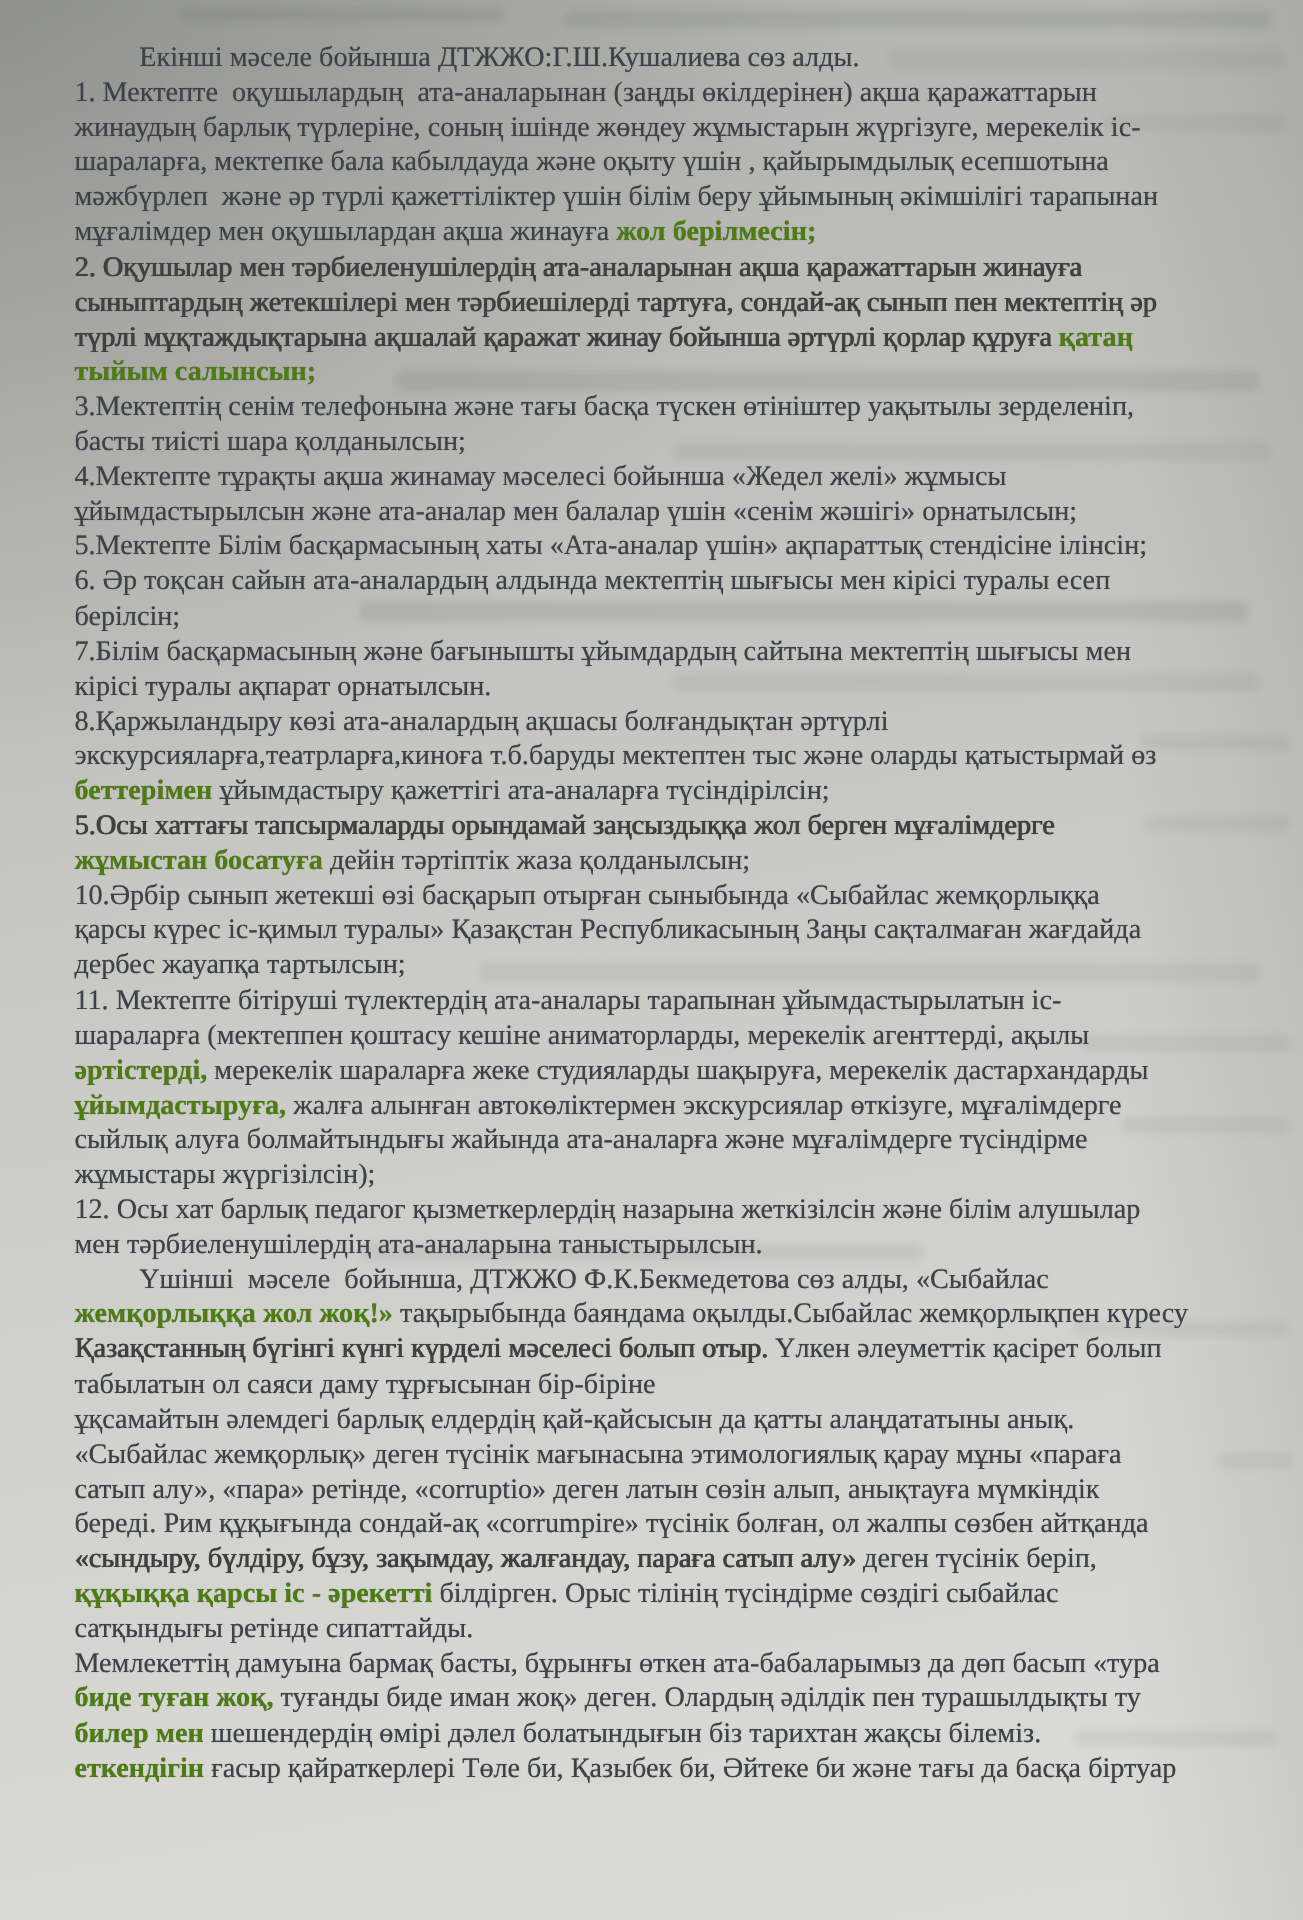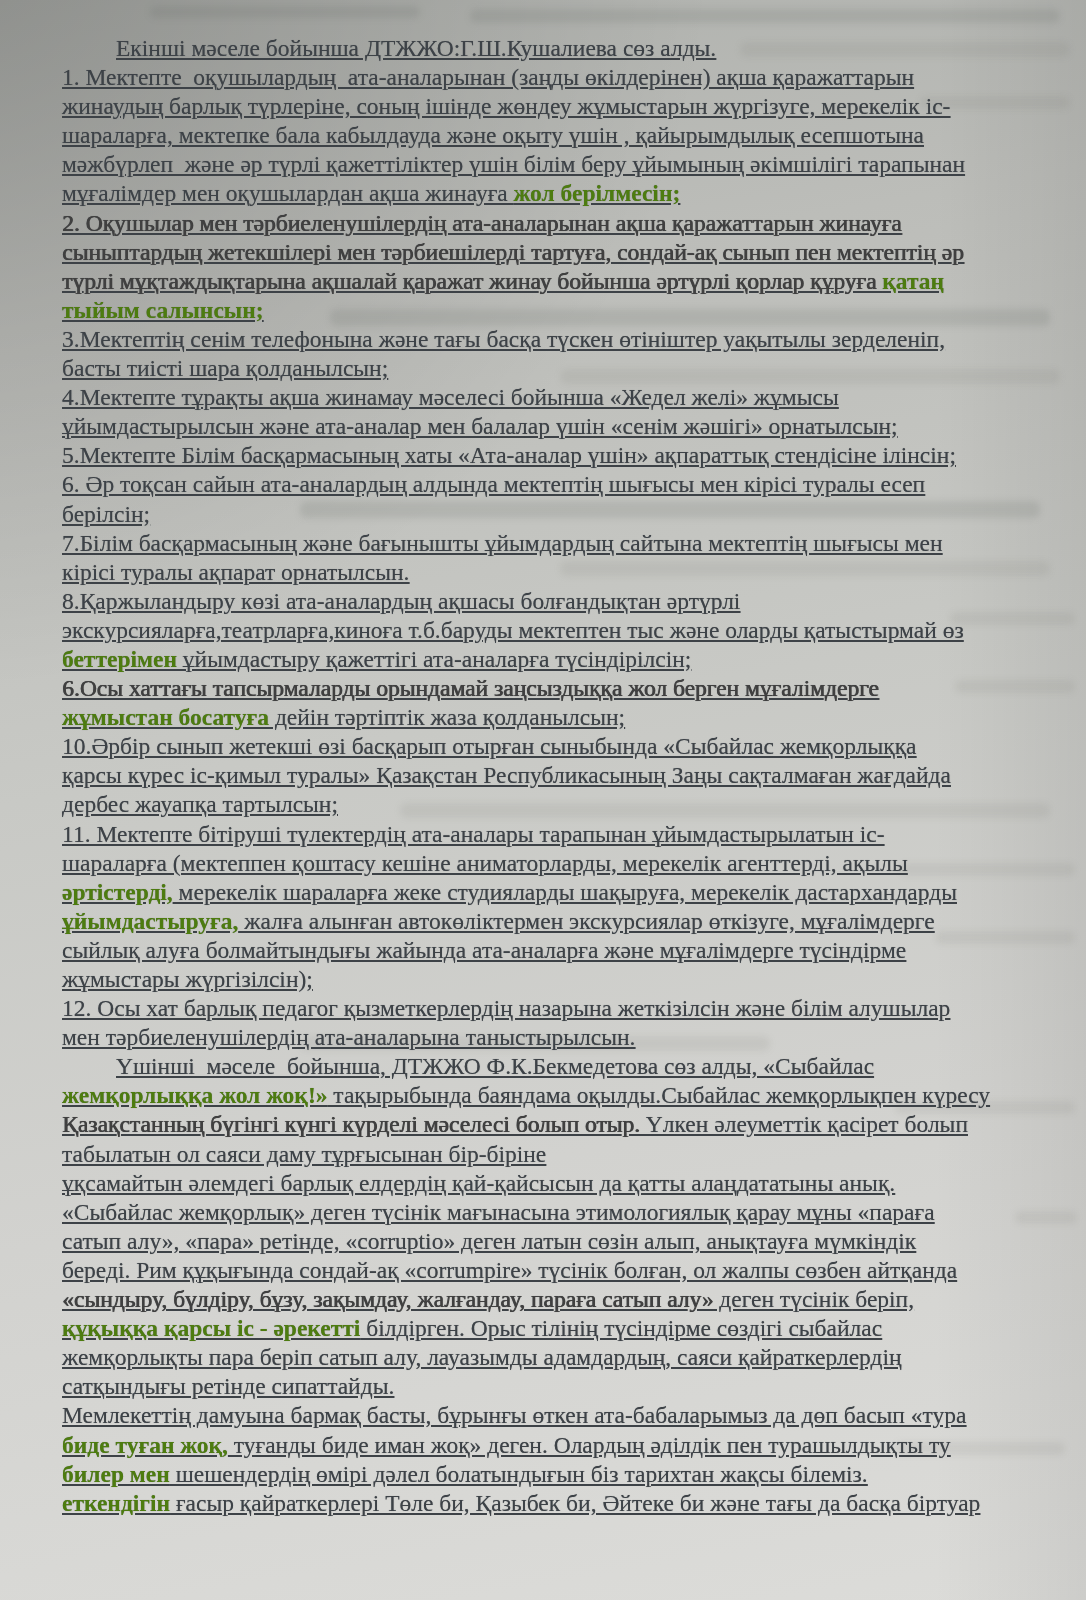--- a/index.html
+++ b/index.html
@@ -18,21 +18,21 @@
       linear-gradient(170deg, #aeb0ac 0%, #bcbdb9 20%, #c8c9c5 45%, #d2d2cf 70%, #dcdcd9 100%);
   }
   .doc {
     position: absolute;
     left: 62px; top: 34px; width: 952px;
     font-size: 23.5px;
     line-height: 29.1px;
     color: #3d4247;
     text-shadow: 0 0 0.7px rgba(62,68,74,0.65);
   }
-  .line { white-space: pre; text-decoration: underline; }
+  .line { white-space: pre; }
   .line.indent { padding-left: 54px; }
   .seg-b { font-weight: bold; color: #4d7c0f; }
   .seg-s { text-shadow: 0.7px 0 0 currentColor, 0 0 0.7px rgba(62,68,74,0.65); color: #404040; }
   
   .ghost {
     position: absolute;
     background: rgba(103,108,102,0.17);
     filter: blur(3px);
     border-radius: 7px;
     pointer-events: none;
@@ -78,21 +78,21 @@
     <div class="line"><span class="seg-n">4.Мектепте тұрақты ақша жинамау мәселесі бойынша «Жедел желі» жұмысы</span></div>
     <div class="line"><span class="seg-n">ұйымдастырылсын және ата-аналар мен балалар үшін «сенім жәшігі» орнатылсын;</span></div>
     <div class="line"><span class="seg-n">5.Мектепте Білім басқармасының хаты «Ата-аналар үшін» ақпараттық стендісіне ілінсін;</span></div>
     <div class="line"><span class="seg-n">6. Әр тоқсан сайын ата-аналардың алдында мектептің шығысы мен кірісі туралы есеп</span></div>
     <div class="line"><span class="seg-n">берілсін;</span></div>
     <div class="line"><span class="seg-n">7.Білім басқармасының және бағынышты ұйымдардың сайтына мектептің шығысы мен</span></div>
     <div class="line"><span class="seg-n">кірісі туралы ақпарат орнатылсын.</span></div>
     <div class="line"><span class="seg-n">8.Қаржыландыру көзі ата-аналардың ақшасы болғандықтан әртүрлі</span></div>
     <div class="line"><span class="seg-n">экскурсияларға,театрларға,киноға т.б.баруды мектептен тыс және оларды қатыстырмай өз</span></div>
     <div class="line"><span class="seg-b">беттерімен</span><span class="seg-n"> ұйымдастыру қажеттігі ата-аналарға түсіндірілсін;</span></div>
-    <div class="line"><span class="seg-s">6.Осы хаттағы тапсырмаларды орындамай заңсыздыққа жол берген мұғалімдерге</span></div>
+    <div class="line"><span class="seg-s">5.Осы хаттағы тапсырмаларды орындамай заңсыздыққа жол берген мұғалімдерге</span></div>
     <div class="line"><span class="seg-b">жұмыстан босатуға</span><span class="seg-n"> дейін тәртіптік жаза қолданылсын;</span></div>
     <div class="line"><span class="seg-n">10.Әрбір сынып жетекші өзі басқарып отырған сыныбында «Сыбайлас жемқорлыққа</span></div>
     <div class="line"><span class="seg-n">қарсы күрес іс-қимыл туралы» Қазақстан Республикасының Заңы сақталмаған жағдайда</span></div>
     <div class="line"><span class="seg-n">дербес жауапқа тартылсын;</span></div>
     <div class="line"><span class="seg-n">11. Мектепте бітіруші түлектердің ата-аналары тарапынан ұйымдастырылатын іс-</span></div>
     <div class="line"><span class="seg-n">шараларға (мектеппен қоштасу кешіне аниматорларды, мерекелік агенттерді, ақылы</span></div>
     <div class="line"><span class="seg-b">әртістерді,</span><span class="seg-n"> мерекелік шараларға жеке студияларды шақыруға, мерекелік дастархандарды</span></div>
     <div class="line"><span class="seg-b">ұйымдастыруға,</span><span class="seg-n"> жалға алынған автокөліктермен экскурсиялар өткізуге, мұғалімдерге</span></div>
     <div class="line"><span class="seg-n">сыйлық алуға болмайтындығы жайында ата-аналарға және мұғалімдерге түсіндірме</span></div>
     <div class="line"><span class="seg-n">жұмыстары жүргізілсін);</span></div>
@@ -101,19 +101,18 @@
     <div class="line indent"><span class="seg-n">Үшінші  мәселе  бойынша, ДТЖЖО Ф.К.Бекмедетова сөз алды, «Сыбайлас</span></div>
     <div class="line"><span class="seg-b">жемқорлыққа жол жоқ!»</span><span class="seg-n"> тақырыбында баяндама оқылды.Сыбайлас жемқорлықпен күресу</span></div>
     <div class="line"><span class="seg-s">Қазақстанның бүгінгі күнгі күрделі мәселесі болып отыр.</span><span class="seg-n"> Үлкен әлеуметтік қасірет болып</span></div>
     <div class="line"><span class="seg-n">табылатын ол саяси даму тұрғысынан бір-біріне</span></div>
     <div class="line"><span class="seg-n">ұқсамайтын әлемдегі барлық елдердің қай-қайсысын да қатты алаңдататыны анық.</span></div>
     <div class="line"><span class="seg-n">«Сыбайлас жемқорлық» деген түсінік мағынасына этимологиялық қарау мұны «параға</span></div>
     <div class="line"><span class="seg-n">сатып алу», «пара» ретінде, «corruptio» деген латын сөзін алып, анықтауға мүмкіндік</span></div>
     <div class="line"><span class="seg-n">береді. Рим құқығында сондай-ақ «corrumpire» түсінік болған, ол жалпы сөзбен айтқанда</span></div>
     <div class="line"><span class="seg-s">«сындыру, бүлдіру, бұзу, зақымдау, жалғандау, параға сатып алу»</span><span class="seg-n"> деген түсінік беріп,</span></div>
     <div class="line"><span class="seg-b">құқыққа қарсы іс - әрекетті</span><span class="seg-n"> білдірген. Орыс тілінің түсіндірме сөздігі сыбайлас</span></div>
-    <div class="line"><span class="seg-n">жемқорлықты пара беріп сатып алу, лауазымды адамдардың, саяси қайраткерлердің</span></div>
     <div class="line"><span class="seg-n">сатқындығы ретінде сипаттайды.</span></div>
     <div class="line"><span class="seg-n">Мемлекеттің дамуына бармақ басты, бұрынғы өткен ата-бабаларымыз да дөп басып «тура</span></div>
     <div class="line"><span class="seg-b">биде туған жоқ,</span><span class="seg-n"> туғанды биде иман жоқ» деген. Олардың әділдік пен турашылдықты ту</span></div>
     <div class="line"><span class="seg-b">билер мен</span><span class="seg-n"> шешендердің өмірі дәлел болатындығын біз тарихтан жақсы білеміз.</span></div>
     <div class="line"><span class="seg-b">еткендігін</span><span class="seg-n"> ғасыр қайраткерлері Төле би, Қазыбек би, Әйтеке би және тағы да басқа біртуар</span></div>
   </div>
 
 </body></html>

